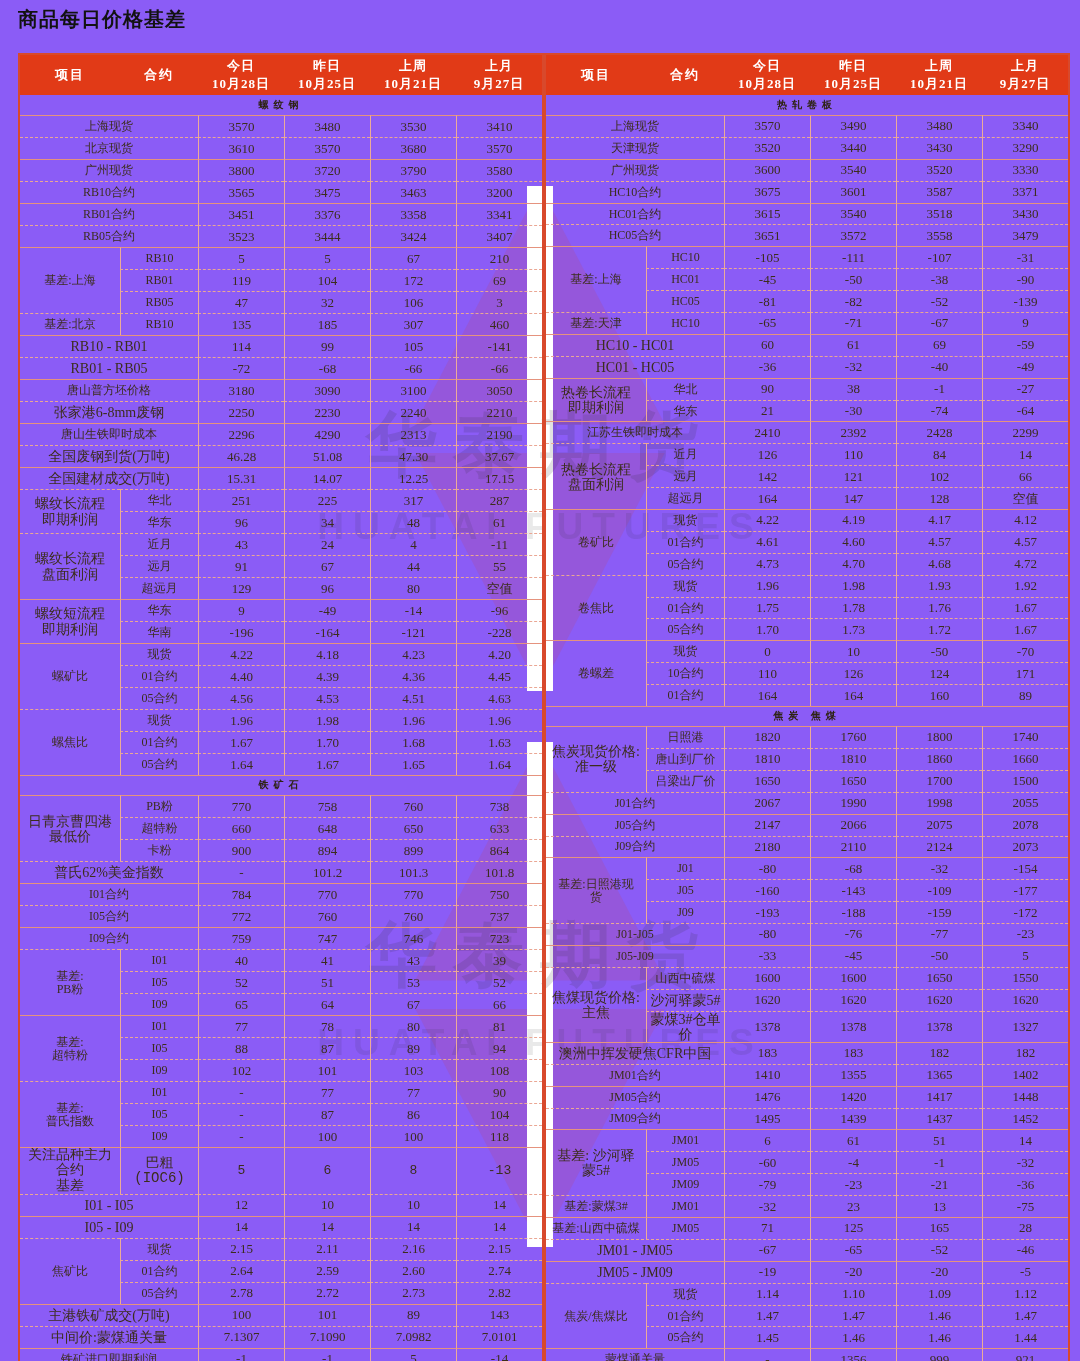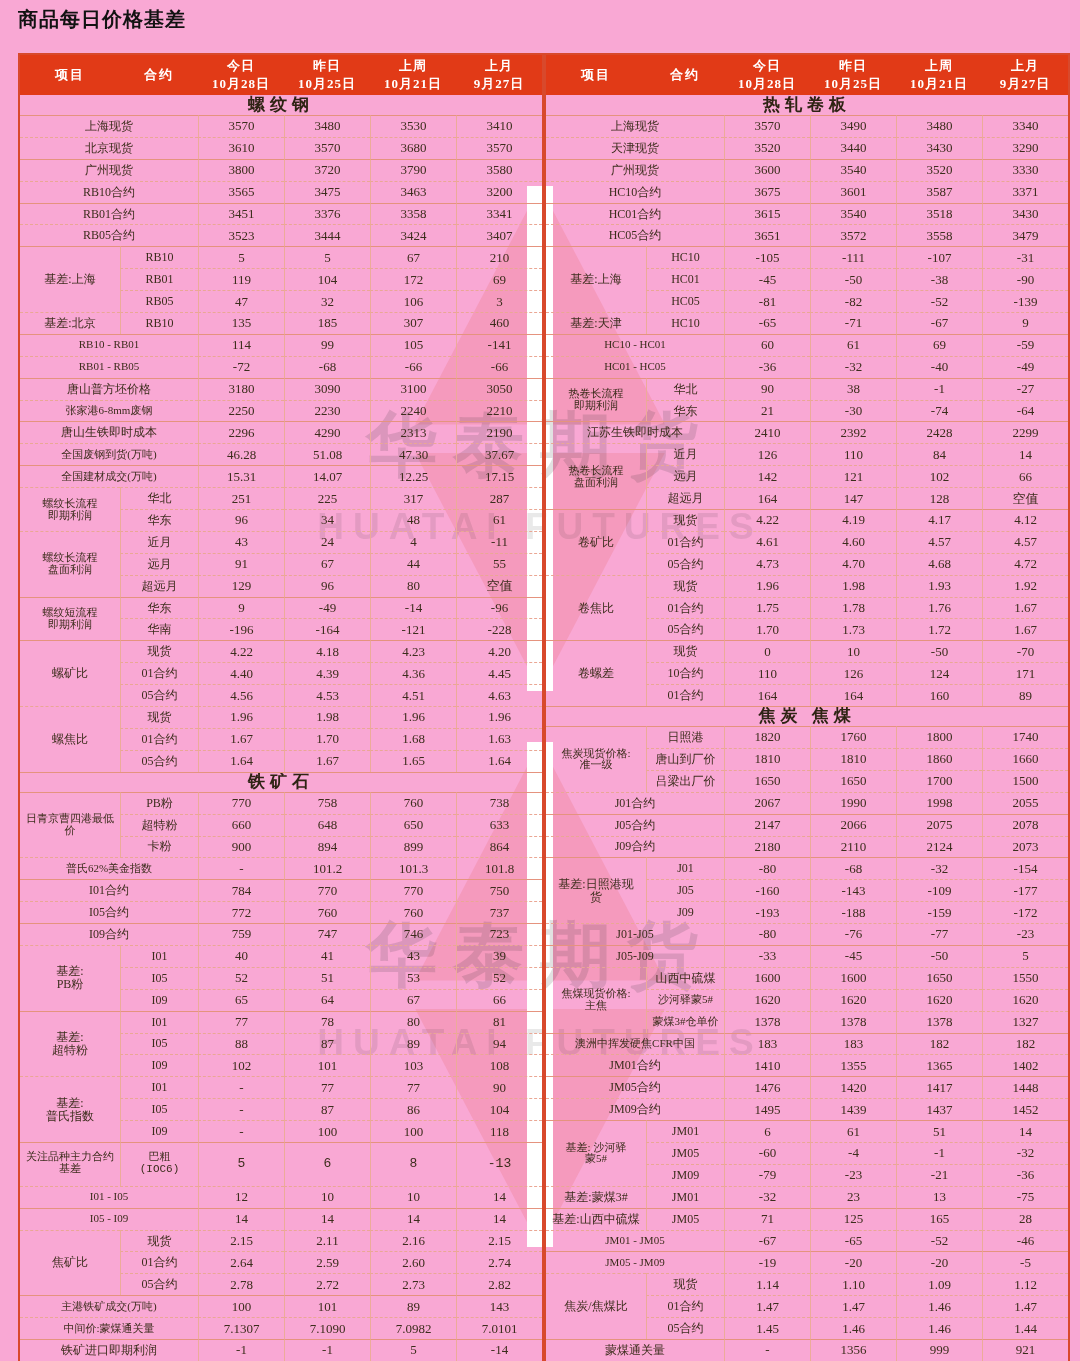--- a/index.html
+++ b/index.html
@@ -1,16 +1,16 @@
 <!DOCTYPE html>
 <html><head>
 <meta charset="utf-8">
 <style>
   html,body{margin:0;padding:0;background:#fff;}
-  .page{position:relative;width:1080px;height:1361px;background:#f9a8d4;overflow:hidden;
+  .page{position:relative;width:1080px;height:1361px;background:#8b5cf6;overflow:hidden;
         font-family:"Liberation Serif","DejaVu Serif",serif;}
   .page-title{position:absolute;left:18px;top:6px;margin:0;font:bold 20px "Liberation Sans","DejaVu Sans",sans-serif;
         color:#121212;letter-spacing:1px;z-index:3;}
   
   .wm-layer{position:absolute;inset:0;z-index:0;pointer-events:none;}
   .wm-logo{position:absolute;left:50%;transform:translateX(-50%);width:250px;height:505px;}
   .wm-logo .tri{position:absolute;left:0;width:100%;background:rgba(224,58,23,0.12);}
   .wm-logo .tri.top{top:0;height:calc(50% - 14px);clip-path:polygon(50% 0,100% 100%,0 100%);}
   .wm-logo .tri.bot{bottom:0;height:calc(50% - 14px);clip-path:polygon(0 0,100% 0,50% 100%);}
   .wm-logo::after{content:"";position:absolute;left:calc(50% - 13px);top:0;width:26px;height:100%;background:#fff;}
@@ -28,24 +28,24 @@
   col.c-item{width:100px;} col.c-con{width:78px;} col.c-val{width:86px;}
   thead th{background:#E13A17;color:#fff;font-weight:bold;font-size:13px;height:40px;
         padding:0;vertical-align:middle;text-align:center;letter-spacing:2px;border:none;}
   thead .h2{display:block;line-height:18px;letter-spacing:1px;}
   tbody td{padding:0 2px;text-align:center;vertical-align:middle;color:#3c2d1c;
         font-size:13px;line-height:1.08;overflow:hidden;
         border-top:1px solid #e5937e;border-left:1px solid #ecab99;}
   tbody tr{height:21.9px;}
   tr.section{height:20px;}
   tr.tall{height:43.8px;font-family:Liberation Mono, monospace;}
-  tr.section td{border-left:none;font-weight:bold;letter-spacing:5px;font-size:17px;color:#2e2313;}
+  tr.section td{border-left:none;font-weight:bold;letter-spacing:5px;font-size:10px;color:#2e2313;}
   tbody tr.section:first-child td{border-top:none;}
   td.label{font-size:12px;white-space:pre-line;}
-  td.label.small{font-size:11px;letter-spacing:0;}
+  td.label.small{font-size:14px;letter-spacing:0;}
   td.item,.section td,td.full{border-left:none;}
   tr.dash-top td{border-top:1px dashed #eaa794;}
 </style>
 </head>
 <body>
 
 <div class="page">
 
   <h1 class="page-title">商品每日价格基差</h1>
 

